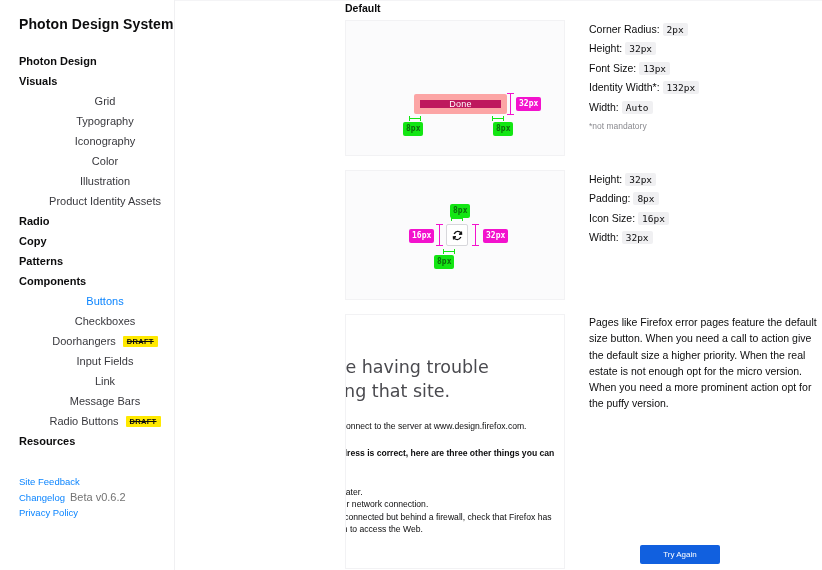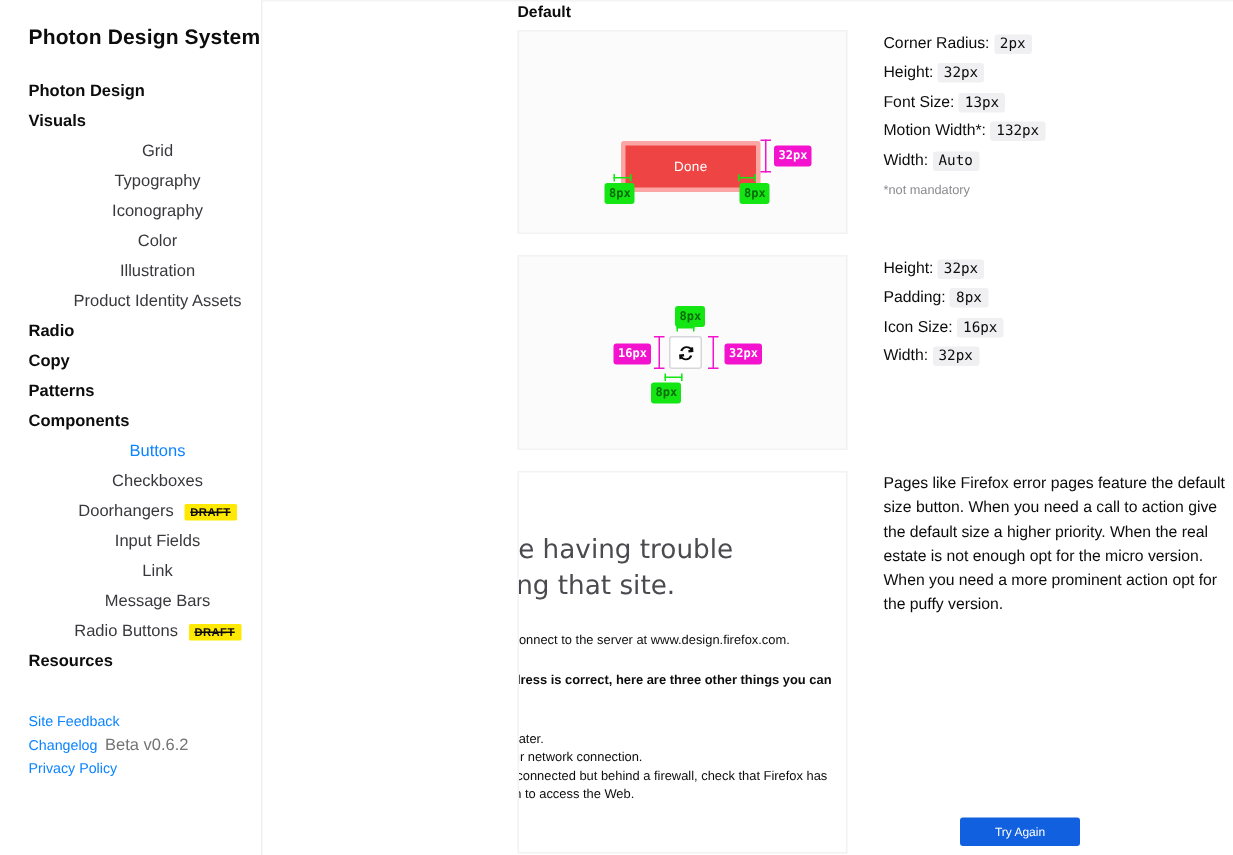--- a/index.html
+++ b/index.html
@@ -153,23 +153,23 @@
     line-height: 16.3px;
     color: #0c0c0d;
     width: 228px;
   }
 
   
   #specimen-default { height: 136px; }
   .done-btn {
     position: absolute;
     left: 68px; top: 73px;
-    width: 93px; height: 34px;
-    background: #ef4444;
-    border: 3px solid #fca5a5;
+    width: 93px; height: 20px;
+    background: #be185d;
+    border: 6px solid #fca5a5;
     border-radius: 2px;
     color: #ffffff;
     font-size: 9px;
     display: flex;
     align-items: center;
     justify-content: center;
     letter-spacing: .2px;
   }
   .m-label {
     position: absolute;
@@ -364,21 +364,21 @@
         <div class="m-rule-green" style="left:146px; top:95px; width:1px; height:5px;"></div>
         <div class="m-rule-green" style="left:157px; top:95px; width:1px; height:5px;"></div>
         <div class="m-label m-green" style="left:147px; top:101px;">8px</div>
       </div>
 
       <div class="spec-list">
         <div id="specs-default">
             <div class="spec-line"><span>Corner Radius:</span> <span class="spec-val">2px</span></div>
             <div class="spec-line"><span>Height:</span> <span class="spec-val">32px</span></div>
             <div class="spec-line"><span>Font Size:</span> <span class="spec-val">13px</span></div>
-            <div class="spec-line"><span>Motion Width*:</span> <span class="spec-val">132px</span></div>
+            <div class="spec-line"><span>Identity Width*:</span> <span class="spec-val">132px</span></div>
             <div class="spec-line"><span>Width:</span> <span class="spec-val">Auto</span></div>
           </div>
         <div class="footnote">*not mandatory</div>
       </div>
     </div>
 
     <div class="row">
       <div class="specimen" id="specimen-icon">
         <div class="icon-btn">
           <span>

